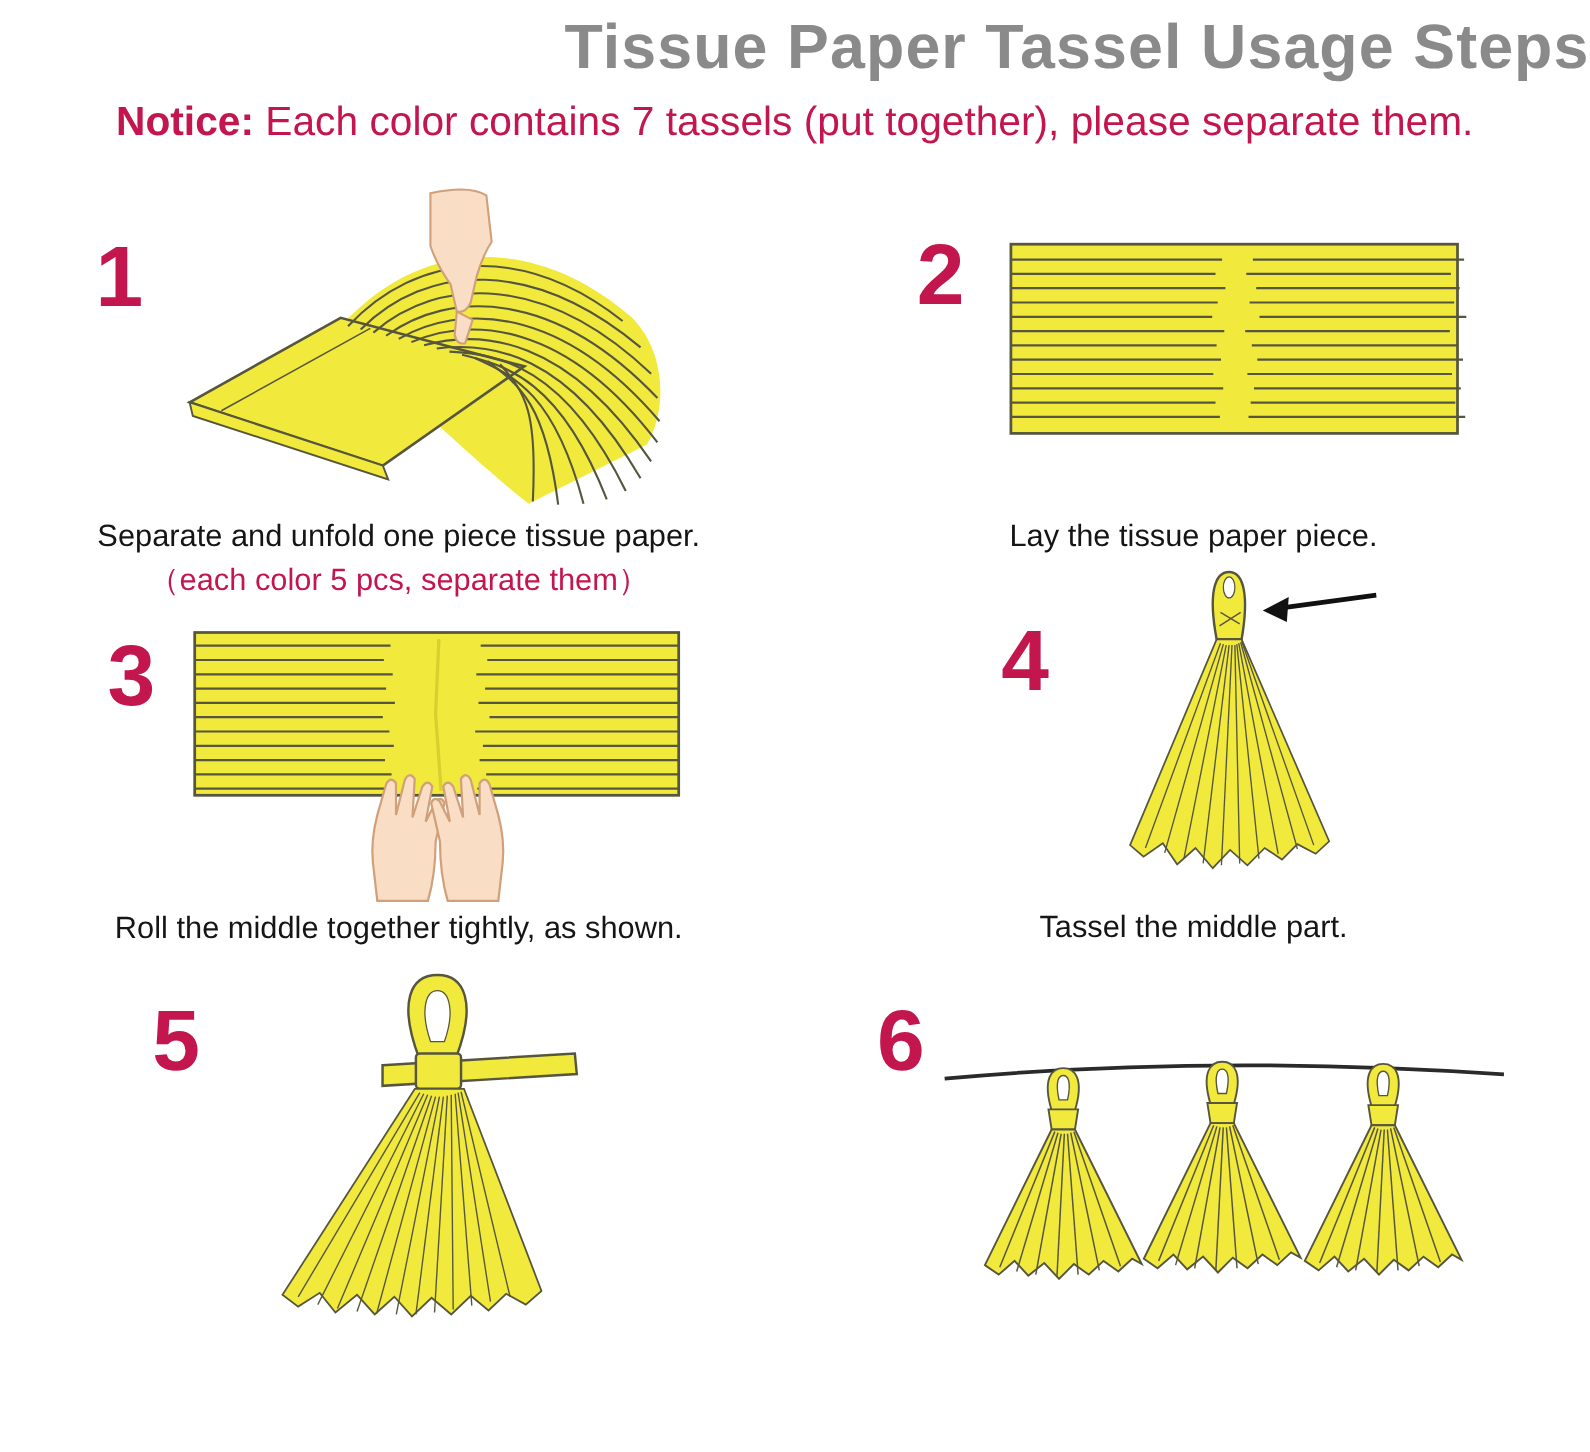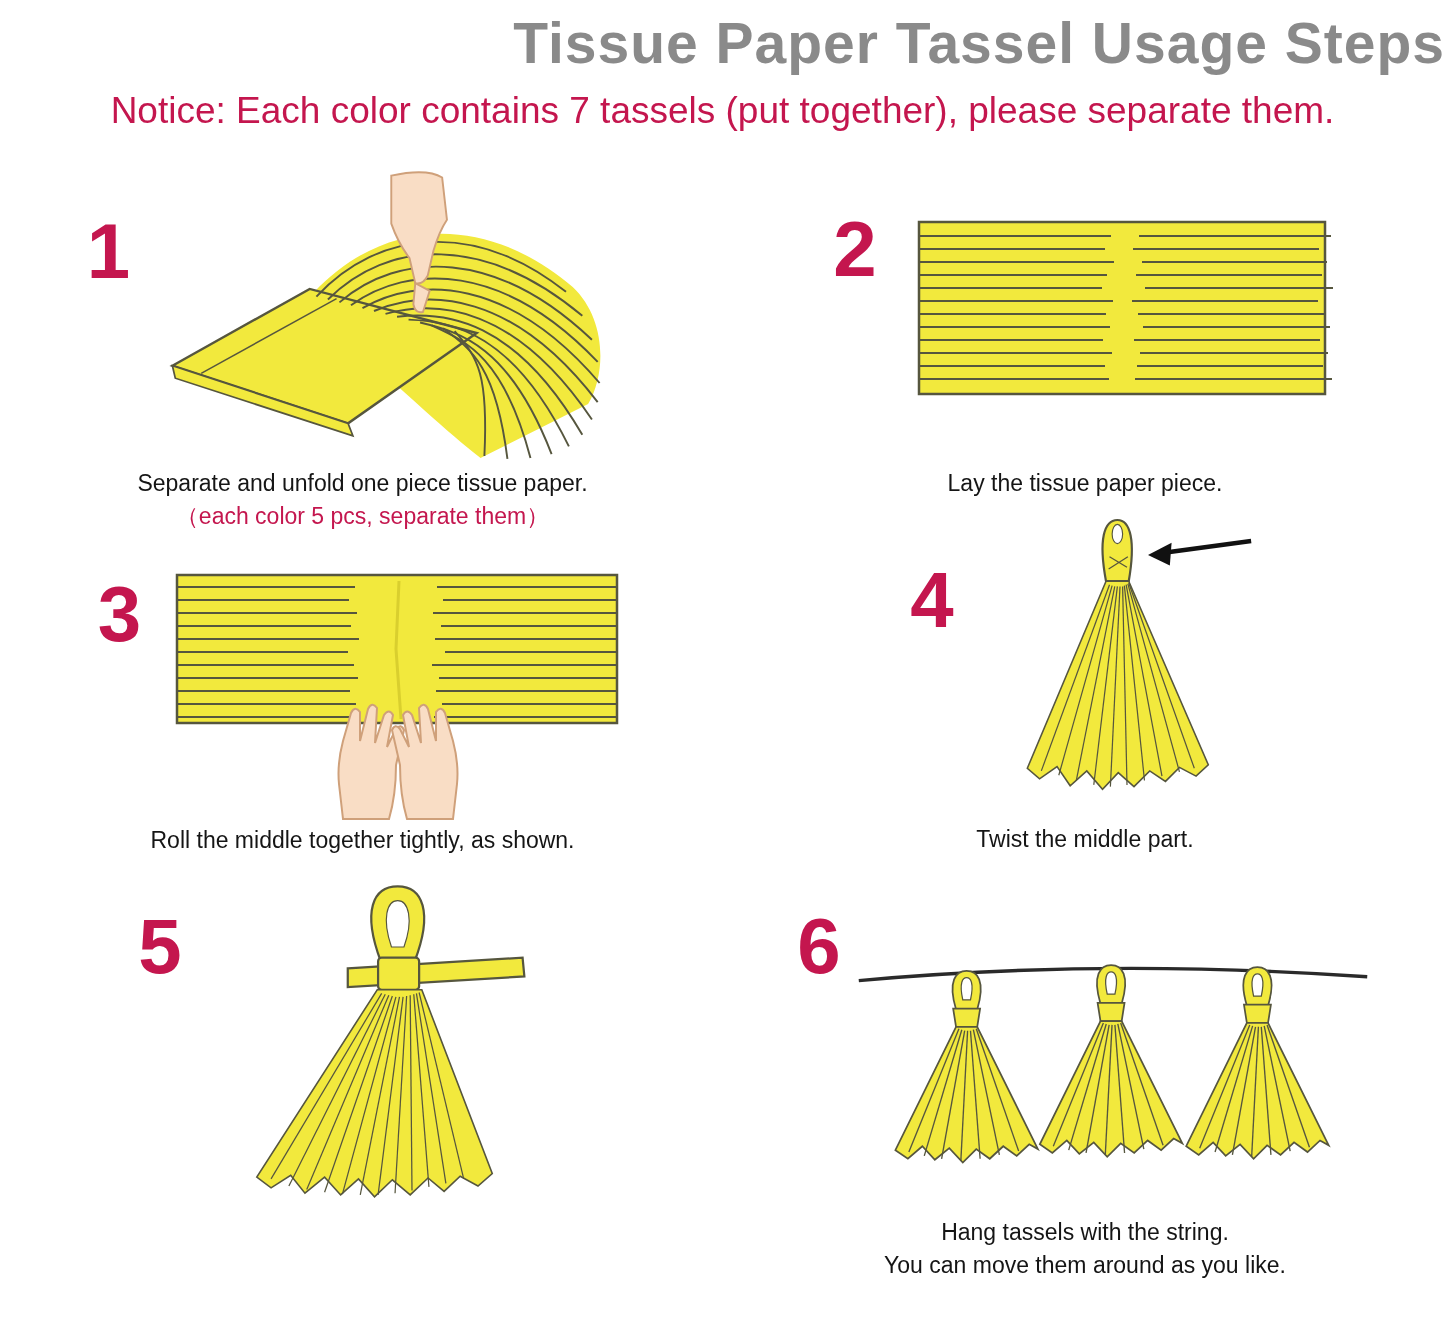--- a/index.html
+++ b/index.html
@@ -10,35 +10,35 @@
   }
   .header { height:150px; padding-top:10px; }
   .title {
     text-align:right; font-size:57px; font-weight:700;
     color:var(--title-gray,#8a8a8a); letter-spacing:1px;
   }
   .notice {
     text-align:center; font-size:37px; margin-top:14px;
     color:var(--accent,#c4164e); white-space:nowrap;
   }
-  .notice b { font-weight:400; }
+  .notice b { font-weight:700; }
 
   .steps {
     display:grid;
     grid-template-columns:725px 720px;
     grid-template-rows:415px 310px 445px;
   }
   .step { display:flex; flex-direction:column; align-items:center; }
   .fig { display:flex; align-items:flex-start; justify-content:center; }
   .num {
     font-size:78px; font-weight:700; line-height:1;
     color:var(--accent,#c4164e);
   }
   .caps { margin-top:auto; text-align:center; }
-  .caption { font-size:23px; line-height:1.42; white-space:nowrap; color:var(--text,#151515); }
+  .caption { font-size:28px; line-height:1.42; white-space:nowrap; color:var(--text,#151515); }
   .caption.red { color:var(--accent,#c4164e);text-align:center; }
   svg { display:block; }
 
   
   .paper { fill:var(--tassel-yellow,#f2e93d); stroke:var(--outline,#56563e); stroke-width:2.5; }
   .paper.thin { stroke-width:1.8; }
   .fill-only { fill:var(--tassel-yellow,#f2e93d); stroke:none; }
   .fringe { fill:none; stroke:var(--outline,#56563e); stroke-width:2; }
   .fringe.thin { stroke-width:1.4; }
   .thin15 { stroke-width:1.5; }
@@ -210,21 +210,21 @@
             <path d="M169,81 L228,296"></path>
             <path d="M170,80 L245,292"></path>
           </g>
           <g>
             <path class="arrow-line" d="M310,32 L206,46"></path>
             <path class="arrow-head" d="M192,48 L219,34 L217,60 Z"></path>
           </g>
         </svg>
       </div>
       <div class="caps">
-        <div class="caption">Twist the middle part.</div>
+        <div class="caption">Tassel the middle part.</div>
       </div>
     </div>
 
     <div class="step s5">
       <div class="fig">
         <div class="num">5</div>
         <svg width="375" height="330" viewBox="0 0 420 370" aria-label="tassel loop secured with a cable tie">
           <path class="paper" d="M189,90 C168,34 180,6 208,6 C236,6 248,35 227,90 Z"></path>
           <path class="hole" d="M201,74 C190,42 196,22 208,22 C220,22 226,43 215,74 Z"></path>
           <path class="paper" d="M152,98 L348,86 L350,107 L152,119 Z"></path>
@@ -268,20 +268,16 @@
                 <path d="M10,36 L54,163"></path>
               </g>
             </g>
           </defs>
           <path class="string" d="M6,66 C180,50 360,50 534,62"></path>
           <use href="#tassel-shape" transform="translate(118,80)"></use>
           <use href="#tassel-shape" transform="translate(268,74)"></use>
           <use href="#tassel-shape" transform="translate(420,76)"></use>
         </svg>
       </div>
-      <div class="caps">
-        <div class="caption">Hang tassels with the string.</div>
-        <div class="caption">You can move them around as you like.</div>
-      </div>
     </div>
 
   </div>
 </div>
 
 </body></html>

